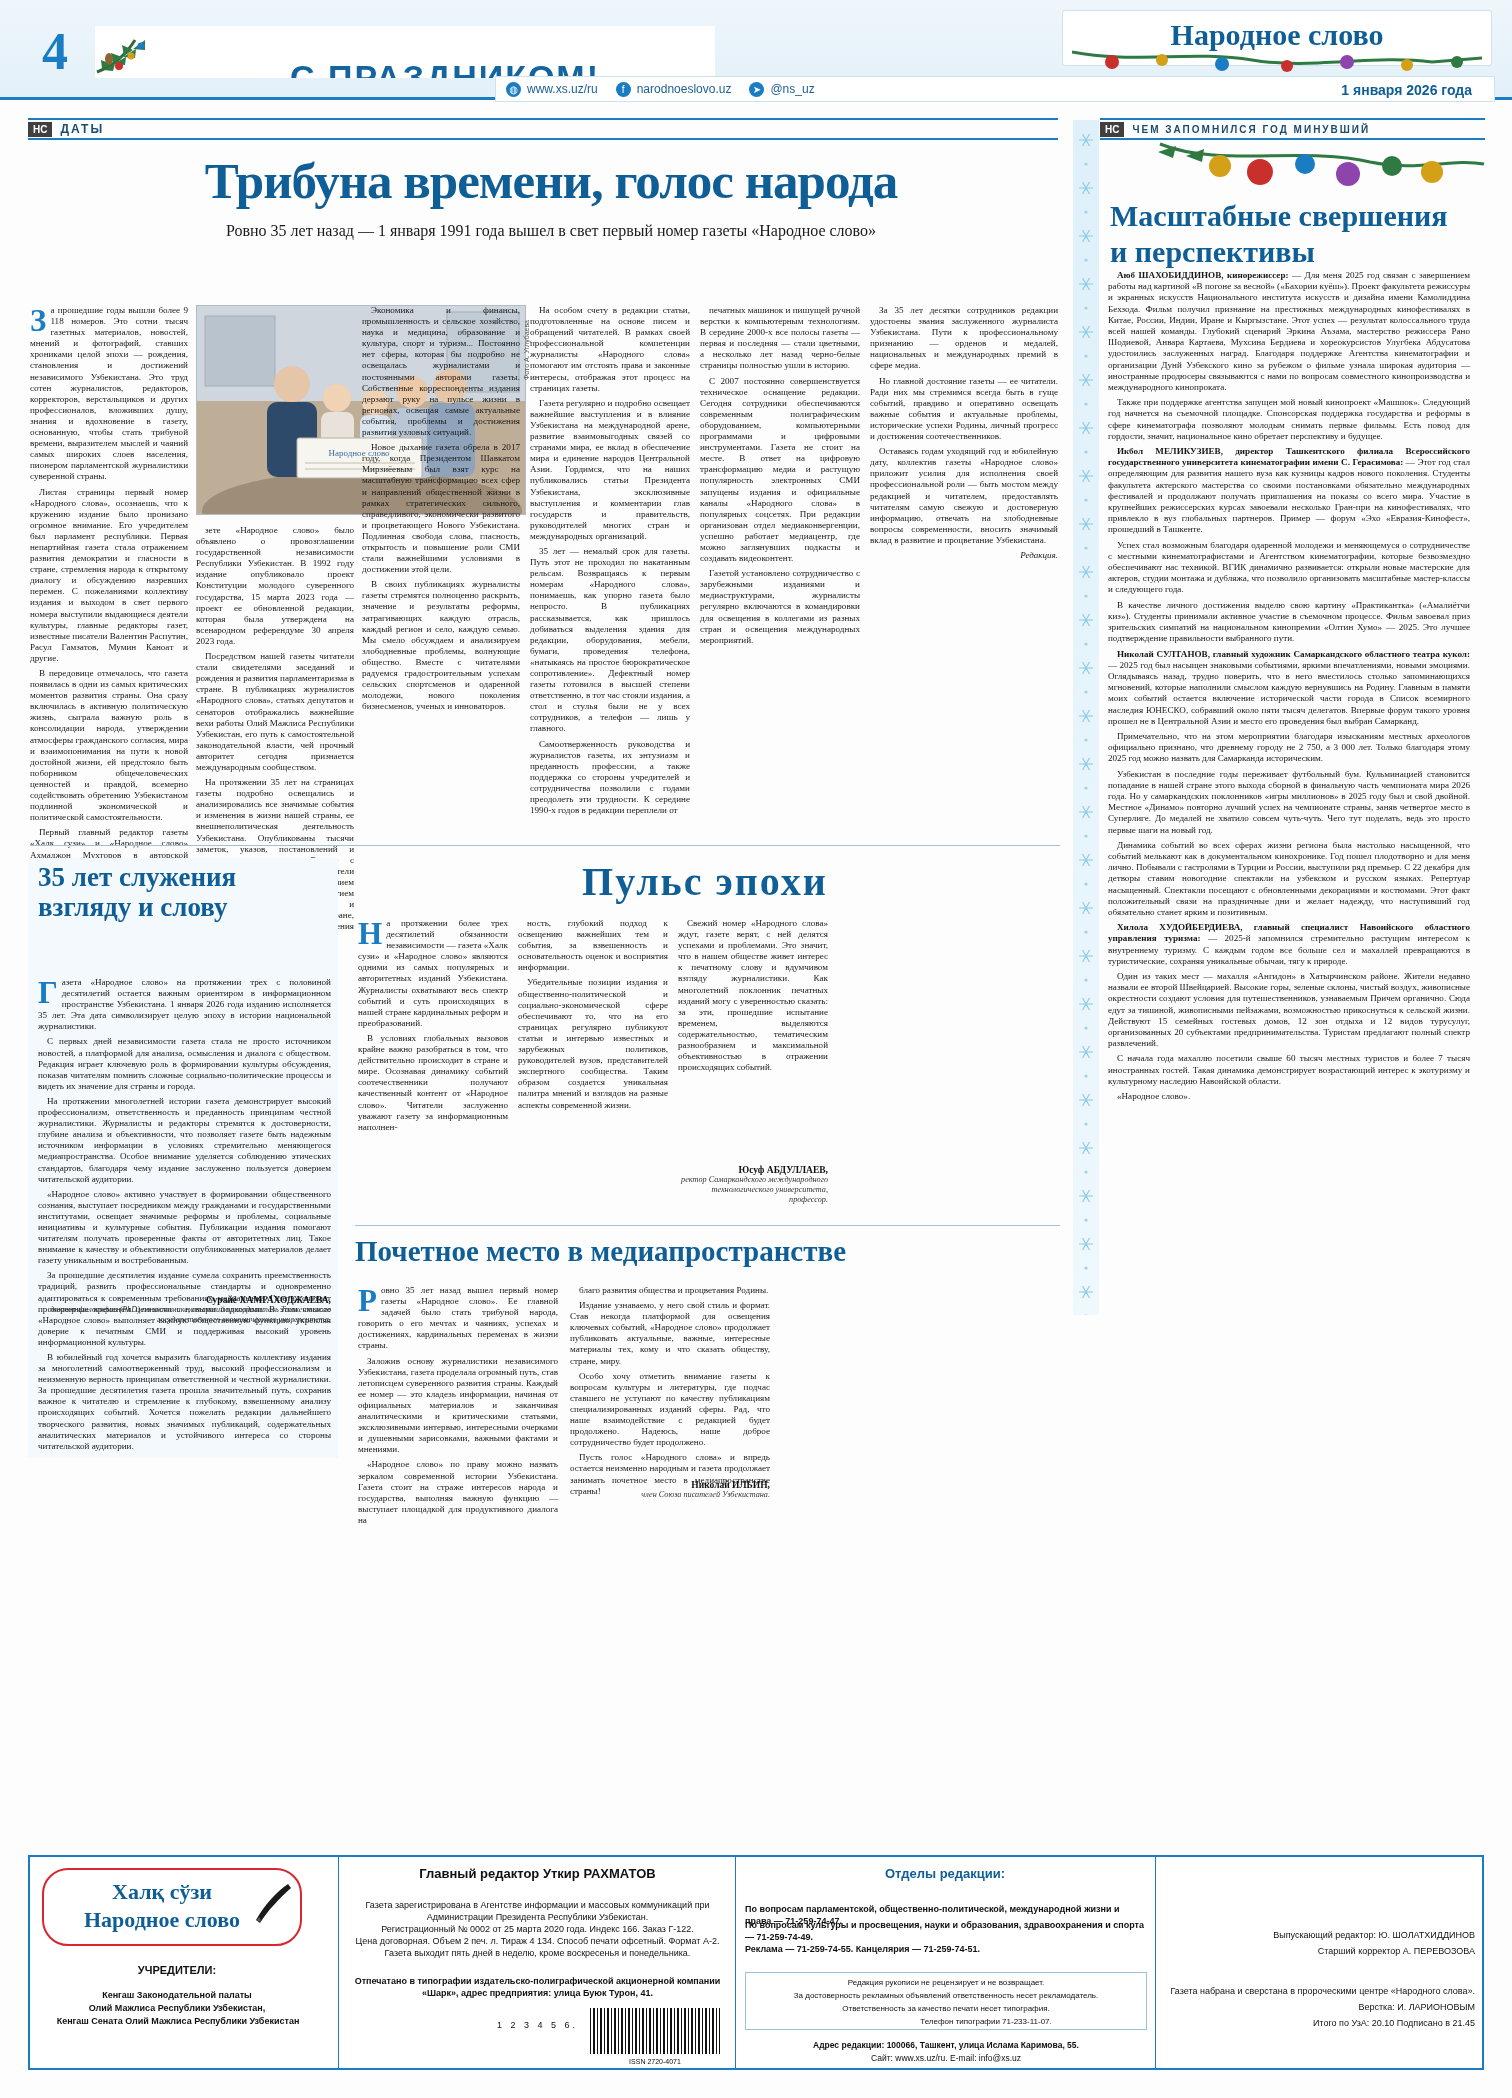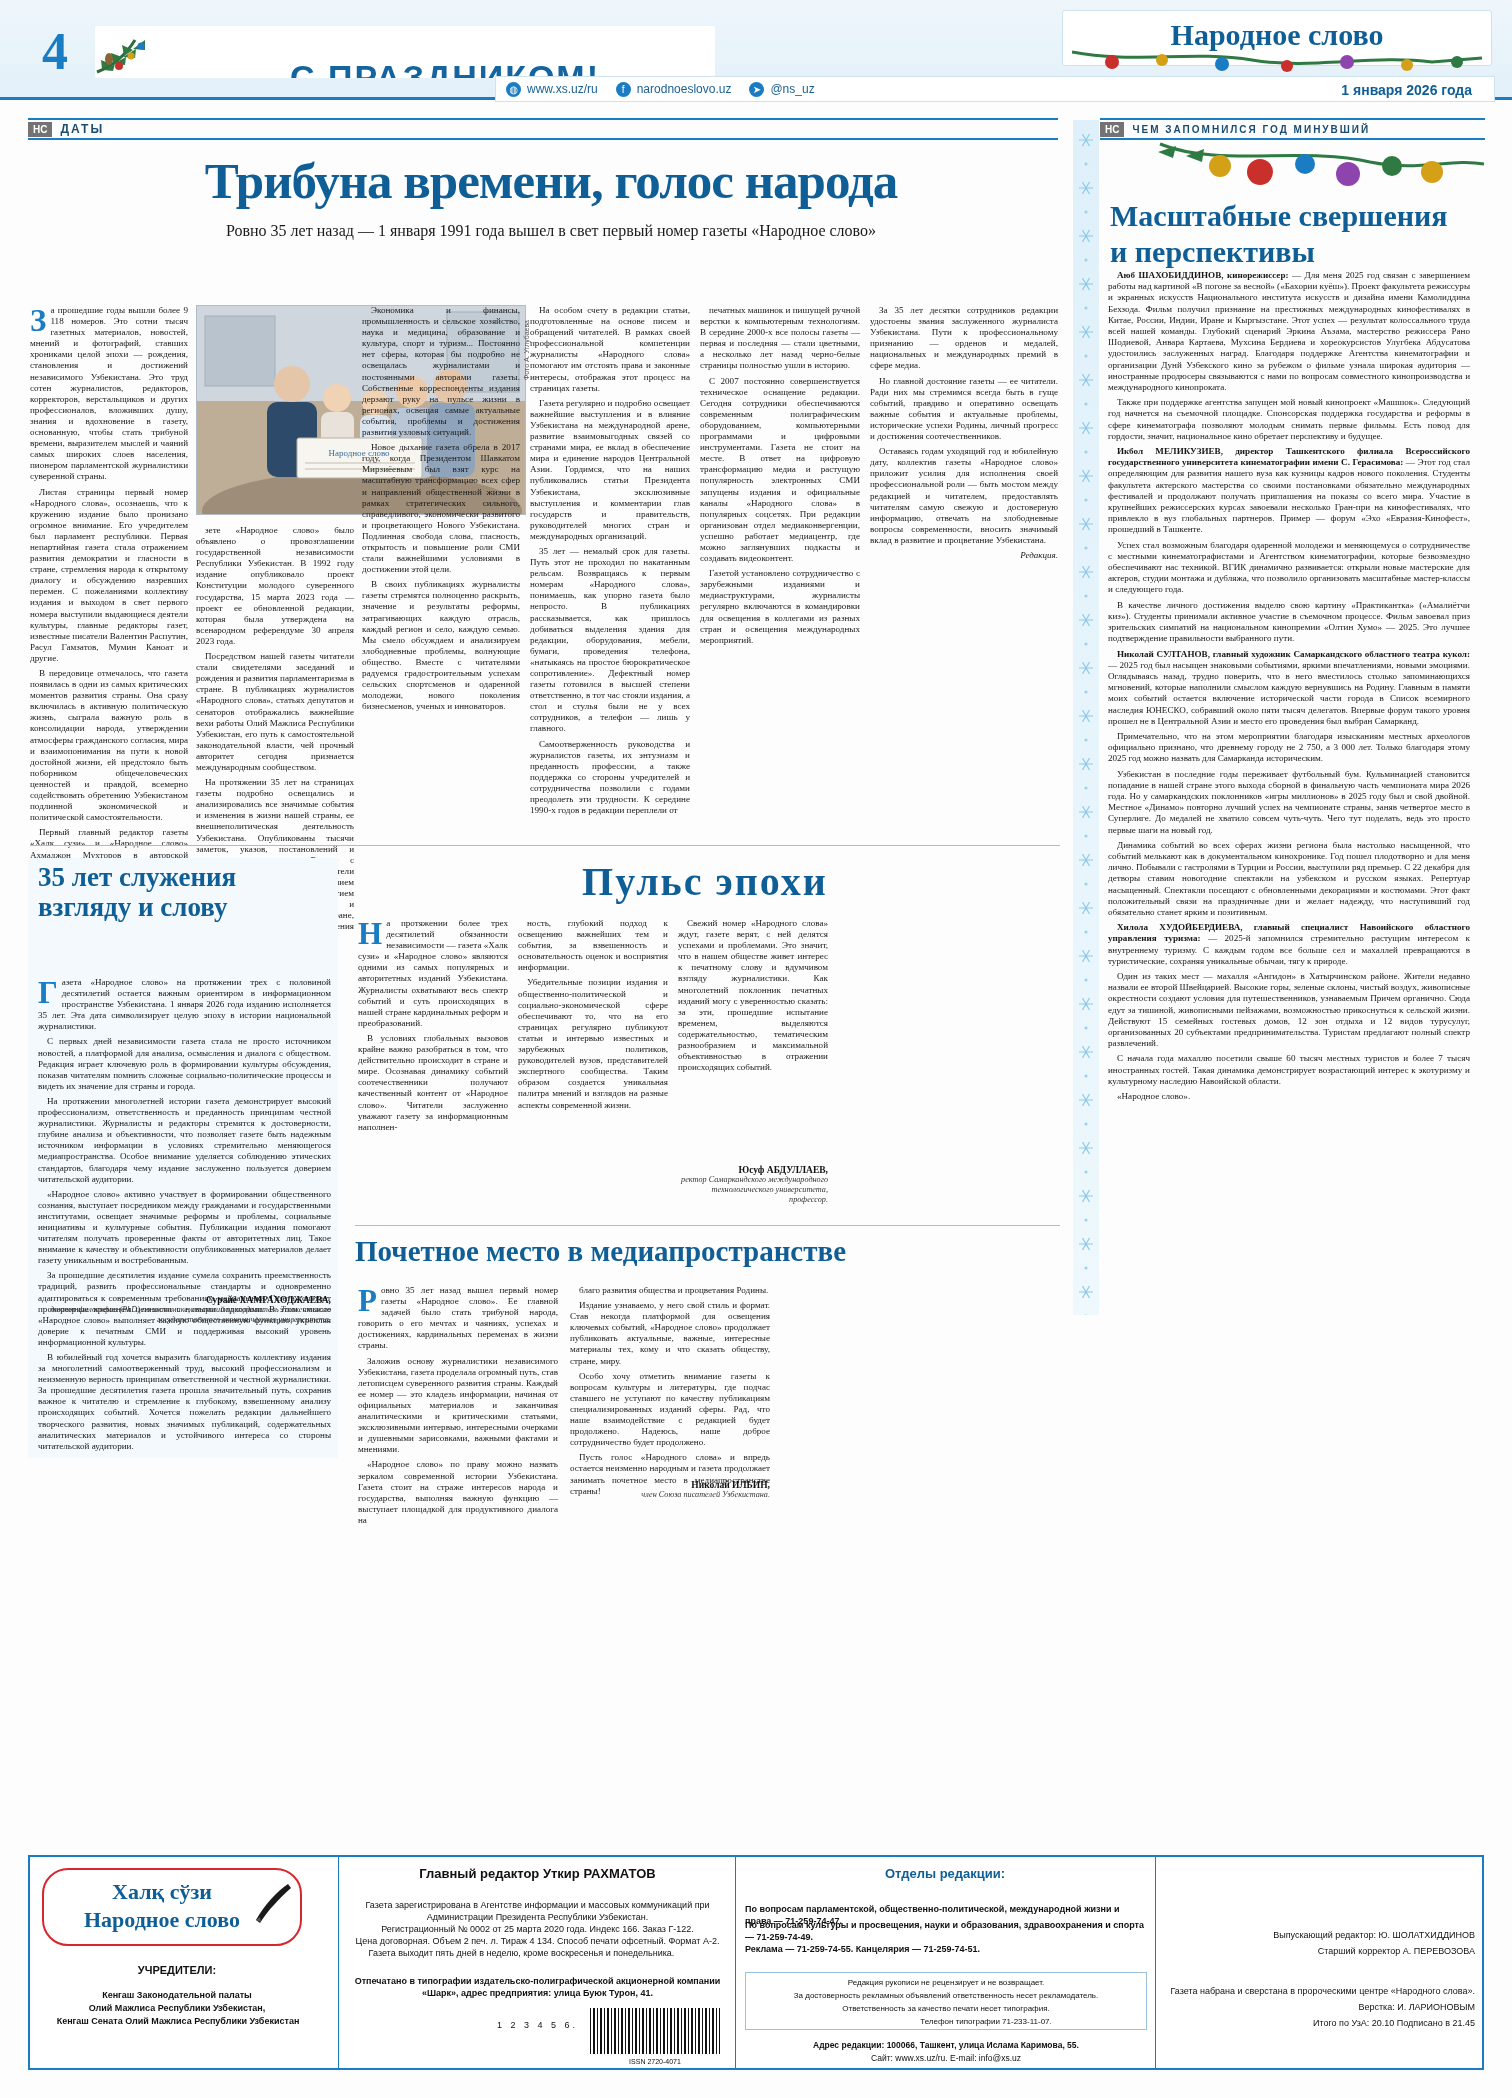--- a/index.html
+++ b/index.html
@@ -76,21 +76,21 @@
     font-family:"Liberation Sans", sans-serif;
   }
 
   
   .rubric {
     position:absolute; height:22px;
     border-top:2px solid #1a7cc2; border-bottom:2px solid #1a7cc2;
     display:flex; align-items:center;
   }
   .rub-tag {
-    background:#737373; color:#fff; font-size:10px; font-weight:bold;
+    background:#404040; color:#fff; font-size:10px; font-weight:bold;
     padding:2px 5px; margin-right:8px;
     font-family:"Liberation Sans", sans-serif;
   }
   .rub-label {
     font-size:12px; letter-spacing:2px; color:#1a4c72; font-weight:bold;
     font-family:"Liberation Sans", sans-serif;
   }
 
   
   .headline {
@@ -480,21 +480,21 @@
 
   <div class="foot-txt" style="left:42px; top:1965px; width:270px; text-align:center; font-weight:bold; font-size:11px;">УЧРЕДИТЕЛИ:</div>
   <div class="foot-txt" style="left:36px; top:1990px; width:282px; text-align:center; font-weight:bold;">Кенгаш Законодательной палаты</div>
   <div class="foot-txt" style="left:36px; top:2003px; width:282px; text-align:center; font-weight:bold;">Олий Мажлиса Республики Узбекистан,</div>
   <div class="foot-txt" style="left:32px; top:2016px; width:292px; text-align:center; font-weight:bold;">Кенгаш Сената Олий Мажлиса Республики Узбекистан</div>
 
   <div class="foot-txt" style="left:350px; top:1868px; width:375px; text-align:center; font-weight:bold; font-size:13px;">Главный редактор Уткир РАХМАТОВ</div>
   <div class="foot-txt" style="left:350px; top:1900px; width:375px; text-align:center;">Газета зарегистрирована в Агентстве информации и массовых коммуникаций при Администрации Президента Республики Узбекистан.</div>
   <div class="foot-txt" style="left:350px; top:1924px; width:375px; text-align:center;">Регистрационный № 0002 от 25 марта 2020 года. Индекс 166. Заказ Г-122.</div>
   <div class="foot-txt" style="left:350px; top:1936px; width:375px; text-align:center;">Цена договорная. Объем 2 печ. л. Тираж 4 134. Способ печати офсетный. Формат А-2.</div>
-  <div class="foot-txt" style="left:334px; top:1948px; width:375px; text-align:center;">Газета выходит пять дней в неделю, кроме воскресенья и понедельника.</div>
+  <div class="foot-txt" style="left:350px; top:1948px; width:375px; text-align:center;">Газета выходит пять дней в неделю, кроме воскресенья и понедельника.</div>
   <div class="foot-txt" style="left:350px; top:1976px; width:375px; text-align:center; font-weight:bold;">Отпечатано в типографии издательско-полиграфической акционерной компании «Шарк», адрес предприятия: улица Буюк Турон, 41.</div>
   <div class="foot-txt" style="left:350px; top:2020px; width:375px; text-align:center; letter-spacing:3px;">1 2 3 4 5 6.</div>
   <div class="barcode"></div>
   <div class="foot-txt" style="left:560px; top:2056px; width:190px; text-align:center; font-size:7px;">ISSN 2720-4071</div>
 
   <div class="foot-txt" style="left:745px; top:1868px; width:400px; text-align:center; font-weight:bold; font-size:13px; color:#0f5e96;">Отделы редакции:</div>
   <div class="foot-txt" style="left:745px; top:1896px; width:402px; font-weight:bold;margin-top:8px;">По вопросам парламентской, общественно-политической, международной жизни и права — 71-259-74-47.</div>
   <div class="foot-txt" style="left:745px; top:1920px; width:402px; font-weight:bold;">По вопросам культуры и просвещения, науки и образования, здравоохранения и спорта — 71-259-74-49.</div>
   <div class="foot-txt" style="left:745px; top:1944px; width:402px; font-weight:bold;">Реклама — 71-259-74-55. Канцелярия — 71-259-74-51.</div>
 

